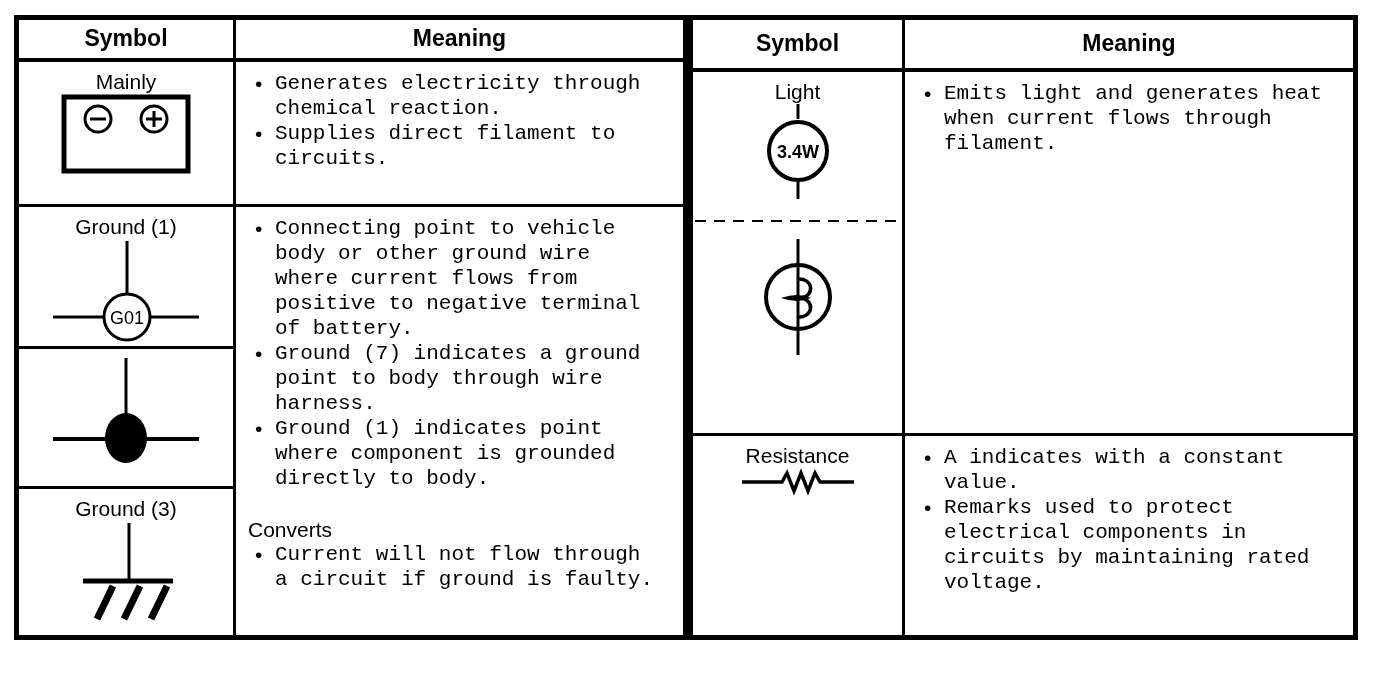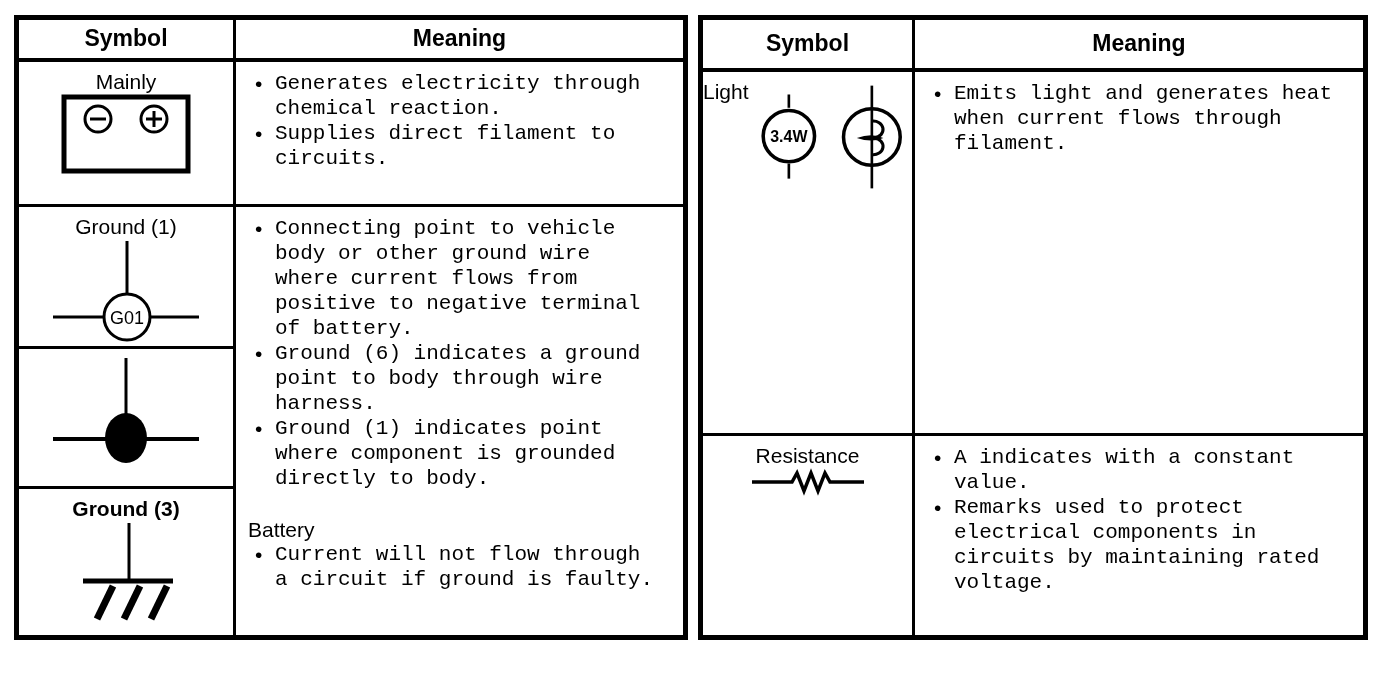--- a/index.html
+++ b/index.html
@@ -4,21 +4,21 @@
 <style>
   * { margin: 0; padding: 0; box-sizing: border-box; }
   html, body {
     width: 1374px; height: 674px;
     background: #ffffff;
     font-family: "Liberation Sans", sans-serif;
     color: #000;
     overflow: hidden;
   }
   .page { position: relative; width: 1374px; height: 674px; background: #fff; }
-  .tables { position: absolute; left: 14px; top: 15px; display: flex; gap: 10px; }
+  .tables { position: absolute; left: 14px; top: 15px; display: flex; gap: 0; }
 
   table.symtbl { border-collapse: collapse; background: #fff; table-layout: fixed; }
   table.symtbl, table.symtbl th, table.symtbl td { border: 3px solid #000; }
   table.symtbl { border-width: 5px; }
   table.symtbl th {
     height: 42px;
     font-size: 23px;
     font-weight: bold;
     text-align: center;
     vertical-align: middle;
@@ -39,21 +39,21 @@
   .bullet-line { display: flex; }
   .bullet-line .dot { flex: 0 0 27px; text-align: left; padding-left: 7px; }
   .bullet-line .btxt { flex: 1; font-family: Liberation Mono, monospace; }
   .remarks-title { margin-top: 26px; }
 
   .sym svg { display: block; margin: 0 auto; }
   .battery-svg { margin-top: 12px; }
   .g1-svg { margin-top: 1px; }
   .g2-svg { margin-top: 1px; }
   .g3-svg { margin-top: 4px; }
-  .light-stack { display: flex; flex-direction: row; align-items: stretch; }
+  .light-stack { display: flex; flex-direction: column; align-items: stretch; }
   .light-stack svg { align-self: center; }
   .light1-svg { margin-top: 7px; }
   .dashed-divider {
     height: 2px;
     margin: 20px 2px 17px 2px;
     background-image: repeating-linear-gradient(to right, #000 0 11px, transparent 11px 19px);
   }
   .res-svg { margin-top: 42px; }
   .motor-svg { margin-top: 2px; }
 </style>
@@ -113,46 +113,46 @@
             <text x="76" y="85" text-anchor="middle" font-size="18" fill="#000">G01</text>
           </svg>
         </td>
         <td class="meaning" rowspan="3">
           <div class="bullet-line">
             <span class="dot">•</span>
             <span class="btxt">Connecting point to vehicle body or other ground wire where current flows from positive to negative terminal of battery.</span>
           </div>
           <div class="bullet-line">
             <span class="dot">•</span>
-            <span class="btxt">Ground (6) indicates a ground point to body through wire harness.</span>
+            <span class="btxt">Ground (7) indicates a ground point to body through wire harness.</span>
           </div>
           <div class="bullet-line">
             <span class="dot">•</span>
             <span class="btxt">Ground (1) indicates point where component is grounded directly to body.</span>
           </div>
-          <div class="remarks-title">Battery</div>
+          <div class="remarks-title">Converts</div>
           <div class="bullet-line">
             <span class="dot">•</span>
             <span class="btxt">Current will not flow through a circuit if ground is faulty.</span>
           </div>
         </td>
       </tr>
 
       <tr>
         <td class="sym" style="height:140px;">
           <svg class="g2-svg" width="150" height="110" viewBox="0 0 150 110">
             <line x1="75" y1="2" x2="75" y2="60" stroke="#000" stroke-width="3"></line>
             <line x1="2" y1="83" x2="148" y2="83" stroke="#000" stroke-width="4"></line>
             <ellipse cx="75" cy="82" rx="21" ry="25" fill="#000"></ellipse>
           </svg>
         </td>
       </tr>
 
       <tr>
-        <td class="sym" style="height:150px;font-weight:bold;">
+        <td class="sym" style="height:150px;">
           <div class="sym-label">Ground (3)</div>
           <svg class="g3-svg" width="130" height="102" viewBox="0 0 130 102">
             <line x1="68" y1="2" x2="68" y2="60" stroke="#000" stroke-width="3"></line>
             <line x1="22" y1="60" x2="112" y2="60" stroke="#000" stroke-width="5"></line>
             <line x1="52" y1="65" x2="36" y2="98" stroke="#000" stroke-width="7"></line>
             <line x1="79" y1="65" x2="63" y2="98" stroke="#000" stroke-width="7"></line>
             <line x1="106" y1="65" x2="90" y2="98" stroke="#000" stroke-width="7"></line>
           </svg>
         </td>
       </tr>

